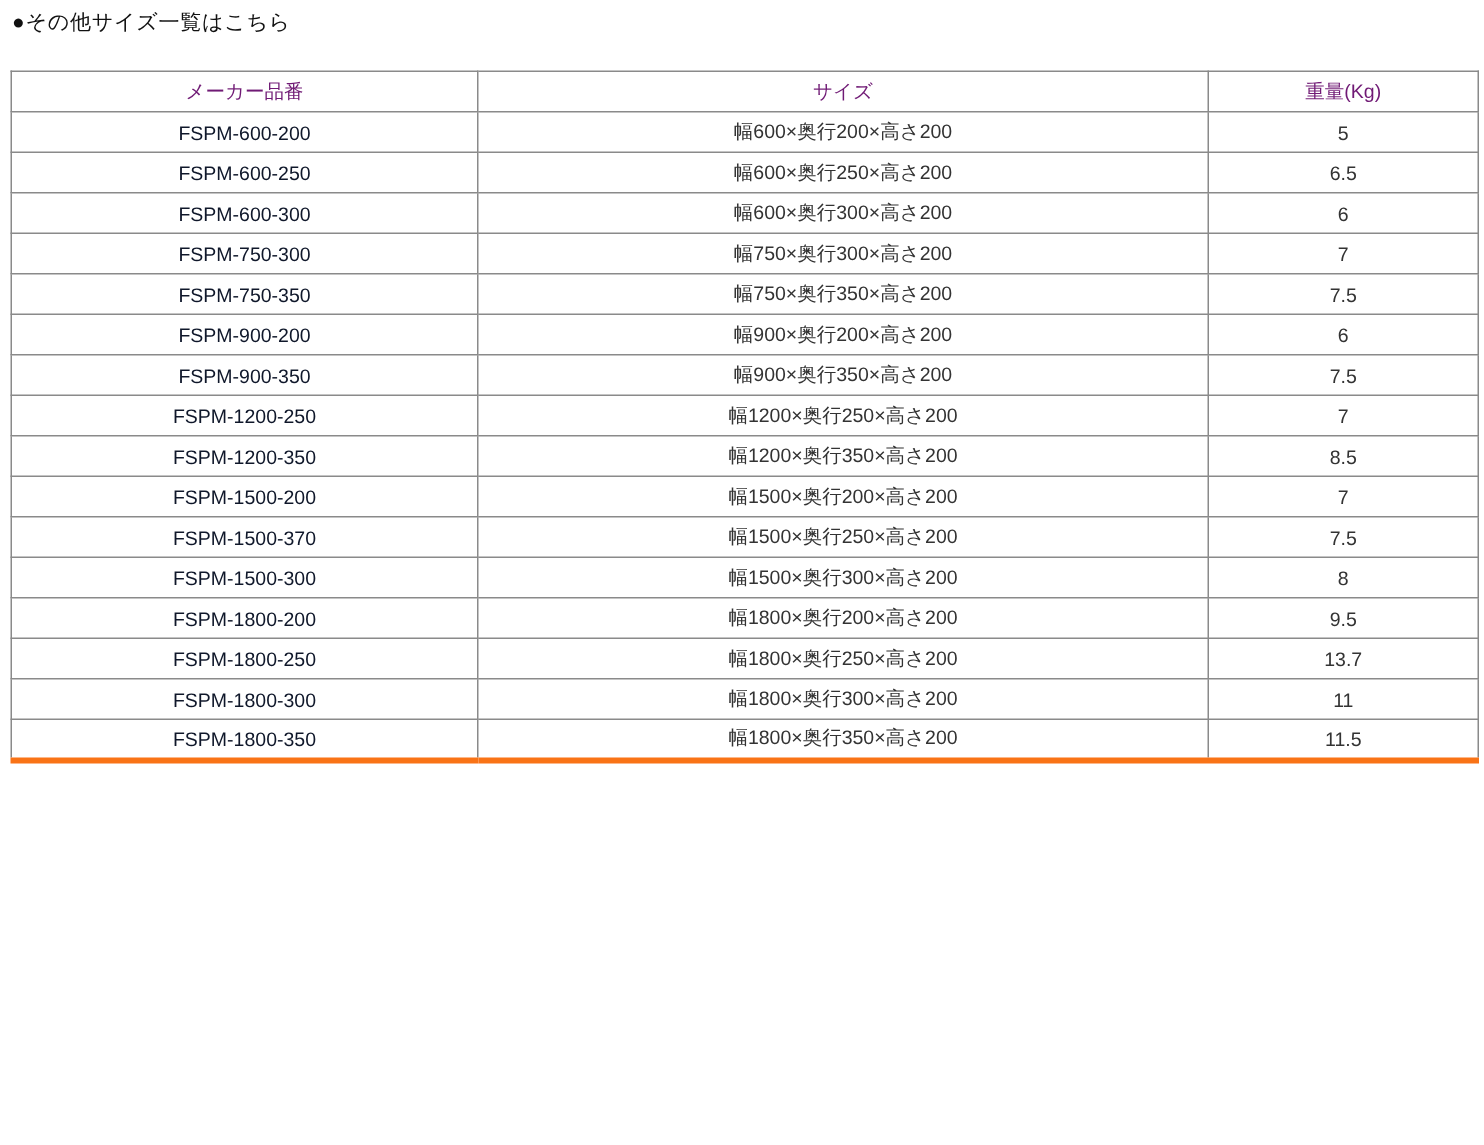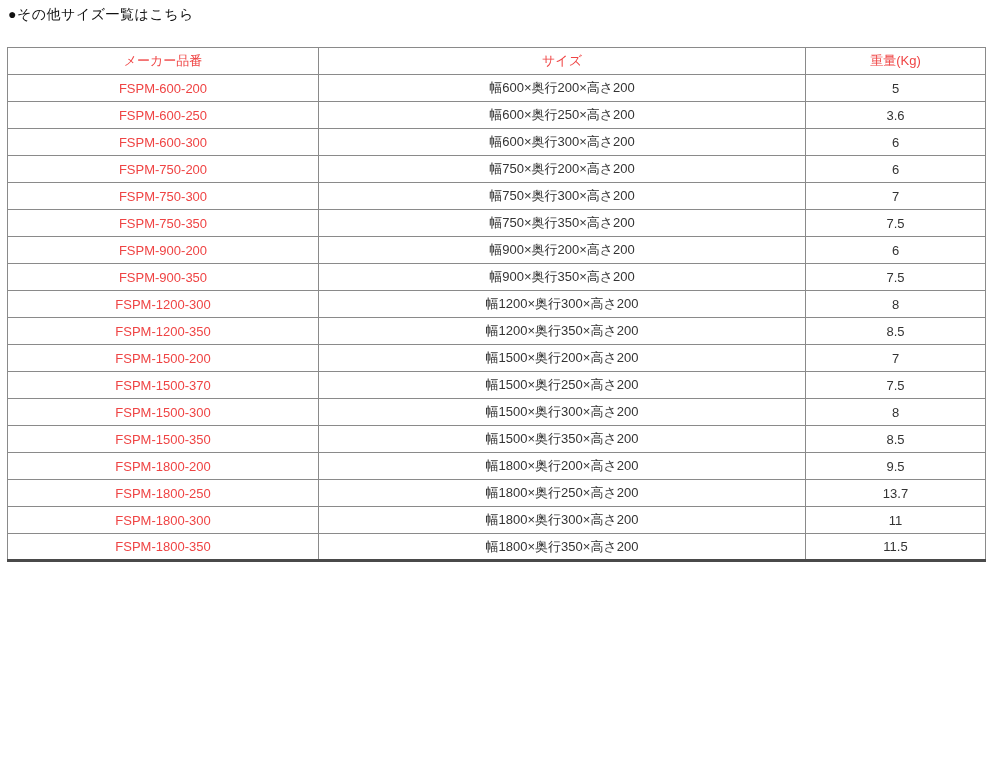--- a/index.html
+++ b/index.html
@@ -36,30 +36,30 @@
   table.size-table td {
     border: 1px solid #8a8a8a;
     text-align: center;
     vertical-align: middle;
     height: 27px;
     padding: 1px 4px;
     background: #ffffff;
     color: #333333;
   }
   table.size-table { border-bottom: 3px solid #4a4a4a; }
-  table.size-table tr:last-child td { border-bottom: 2px solid #f97316; }
+  table.size-table tr:last-child td { border-bottom: 4px solid #f97316; }
   table.size-table th {
     font-weight: normal;
-    color: #ef4444;
+    color: #701a75;
   }
   col.c-code { width: 311px; }
   col.c-size { width: 487px; }
   col.c-weight { width: 180px; }
   a.code-link {
-    color: #ef4444;
+    color: #0f172a;
     text-decoration: none;
     cursor: pointer;
   }
 </style>
 </head>
 <body>
 
 <div class="page">
 
   <div class="heading">●その他サイズ一覧はこちら</div>
@@ -79,30 +79,25 @@
     </thead>
     <tbody id="table-body">
         <tr>
           <td><a class="code-link">FSPM-600-200</a></td>
           <td>幅600×奥行200×高さ200</td>
           <td>5</td>
         </tr>
         <tr>
           <td><a class="code-link">FSPM-600-250</a></td>
           <td>幅600×奥行250×高さ200</td>
-          <td>3.6</td>
+          <td>6.5</td>
         </tr>
         <tr>
           <td><a class="code-link">FSPM-600-300</a></td>
           <td>幅600×奥行300×高さ200</td>
-          <td>6</td>
-        </tr>
-        <tr>
-          <td><a class="code-link">FSPM-750-200</a></td>
-          <td>幅750×奥行200×高さ200</td>
           <td>6</td>
         </tr>
         <tr>
           <td><a class="code-link">FSPM-750-300</a></td>
           <td>幅750×奥行300×高さ200</td>
           <td>7</td>
         </tr>
         <tr>
           <td><a class="code-link">FSPM-750-350</a></td>
           <td>幅750×奥行350×高さ200</td>
@@ -112,48 +107,43 @@
           <td><a class="code-link">FSPM-900-200</a></td>
           <td>幅900×奥行200×高さ200</td>
           <td>6</td>
         </tr>
         <tr>
           <td><a class="code-link">FSPM-900-350</a></td>
           <td>幅900×奥行350×高さ200</td>
           <td>7.5</td>
         </tr>
         <tr>
-          <td><a class="code-link">FSPM-1200-300</a></td>
-          <td>幅1200×奥行300×高さ200</td>
-          <td>8</td>
+          <td><a class="code-link">FSPM-1200-250</a></td>
+          <td>幅1200×奥行250×高さ200</td>
+          <td>7</td>
         </tr>
         <tr>
           <td><a class="code-link">FSPM-1200-350</a></td>
           <td>幅1200×奥行350×高さ200</td>
           <td>8.5</td>
         </tr>
         <tr>
           <td><a class="code-link">FSPM-1500-200</a></td>
           <td>幅1500×奥行200×高さ200</td>
           <td>7</td>
         </tr>
         <tr>
           <td><a class="code-link">FSPM-1500-370</a></td>
           <td>幅1500×奥行250×高さ200</td>
           <td>7.5</td>
         </tr>
         <tr>
           <td><a class="code-link">FSPM-1500-300</a></td>
           <td>幅1500×奥行300×高さ200</td>
           <td>8</td>
-        </tr>
-        <tr>
-          <td><a class="code-link">FSPM-1500-350</a></td>
-          <td>幅1500×奥行350×高さ200</td>
-          <td>8.5</td>
         </tr>
         <tr>
           <td><a class="code-link">FSPM-1800-200</a></td>
           <td>幅1800×奥行200×高さ200</td>
           <td>9.5</td>
         </tr>
         <tr>
           <td><a class="code-link">FSPM-1800-250</a></td>
           <td>幅1800×奥行250×高さ200</td>
           <td>13.7</td>

